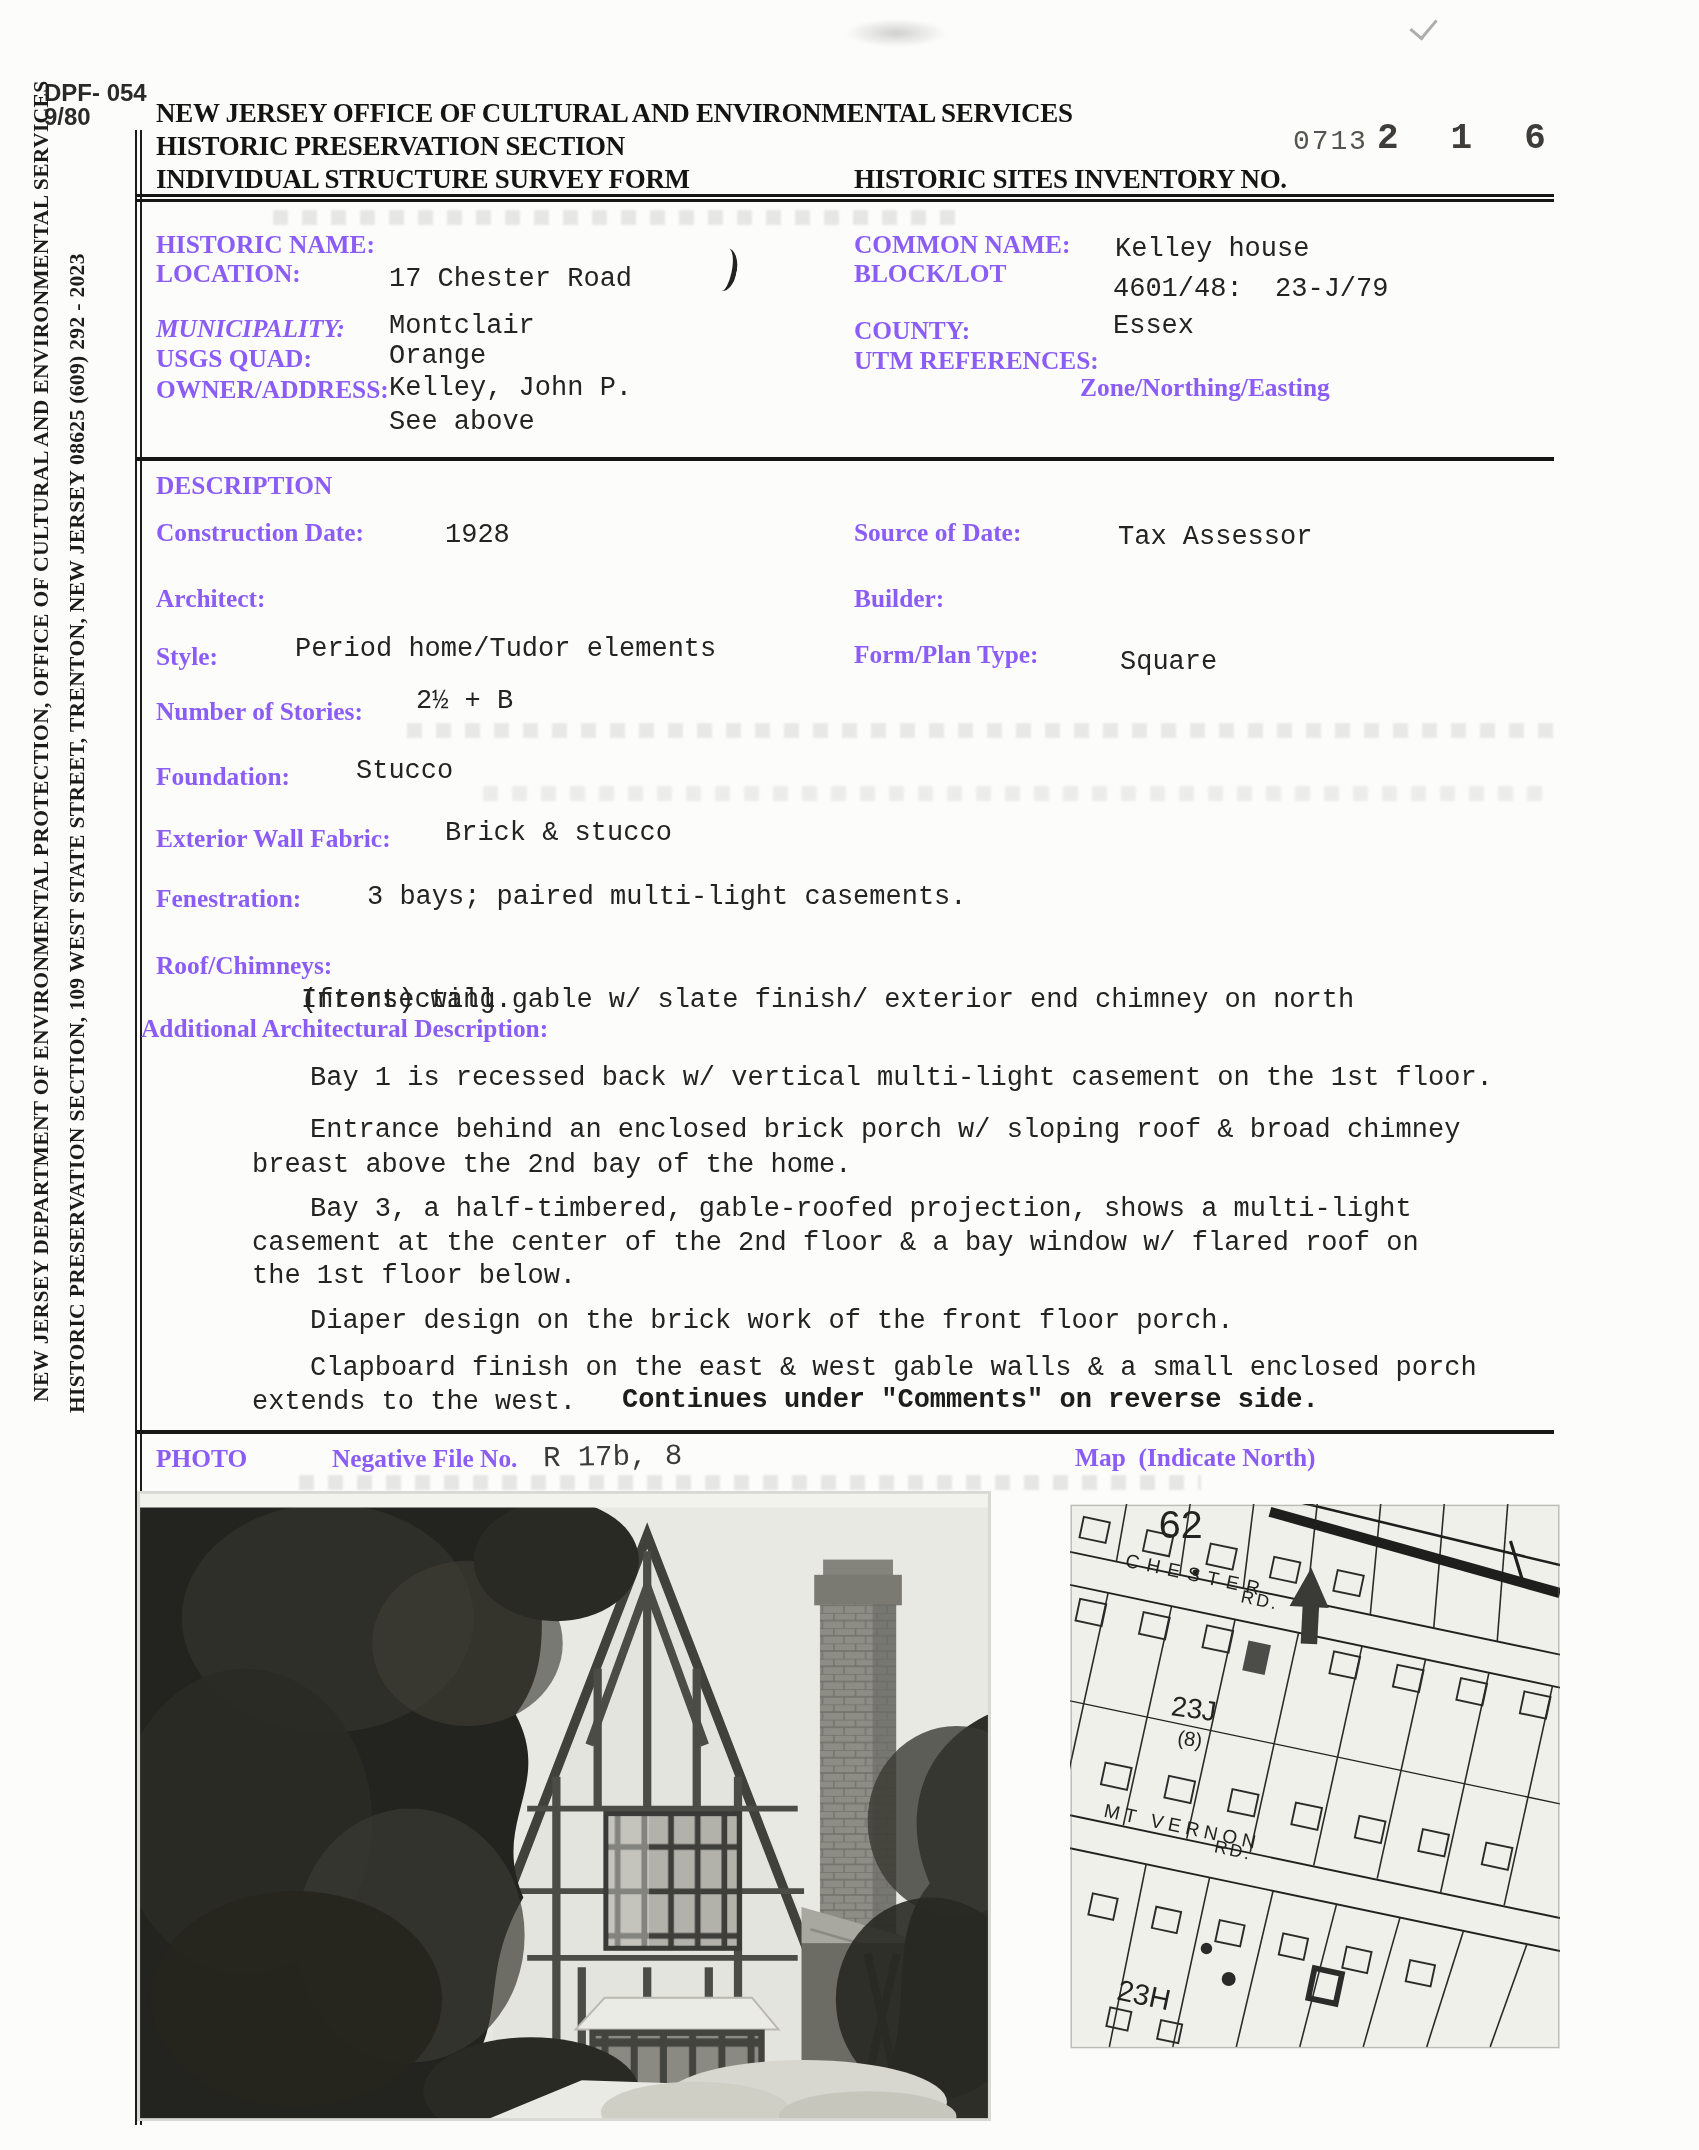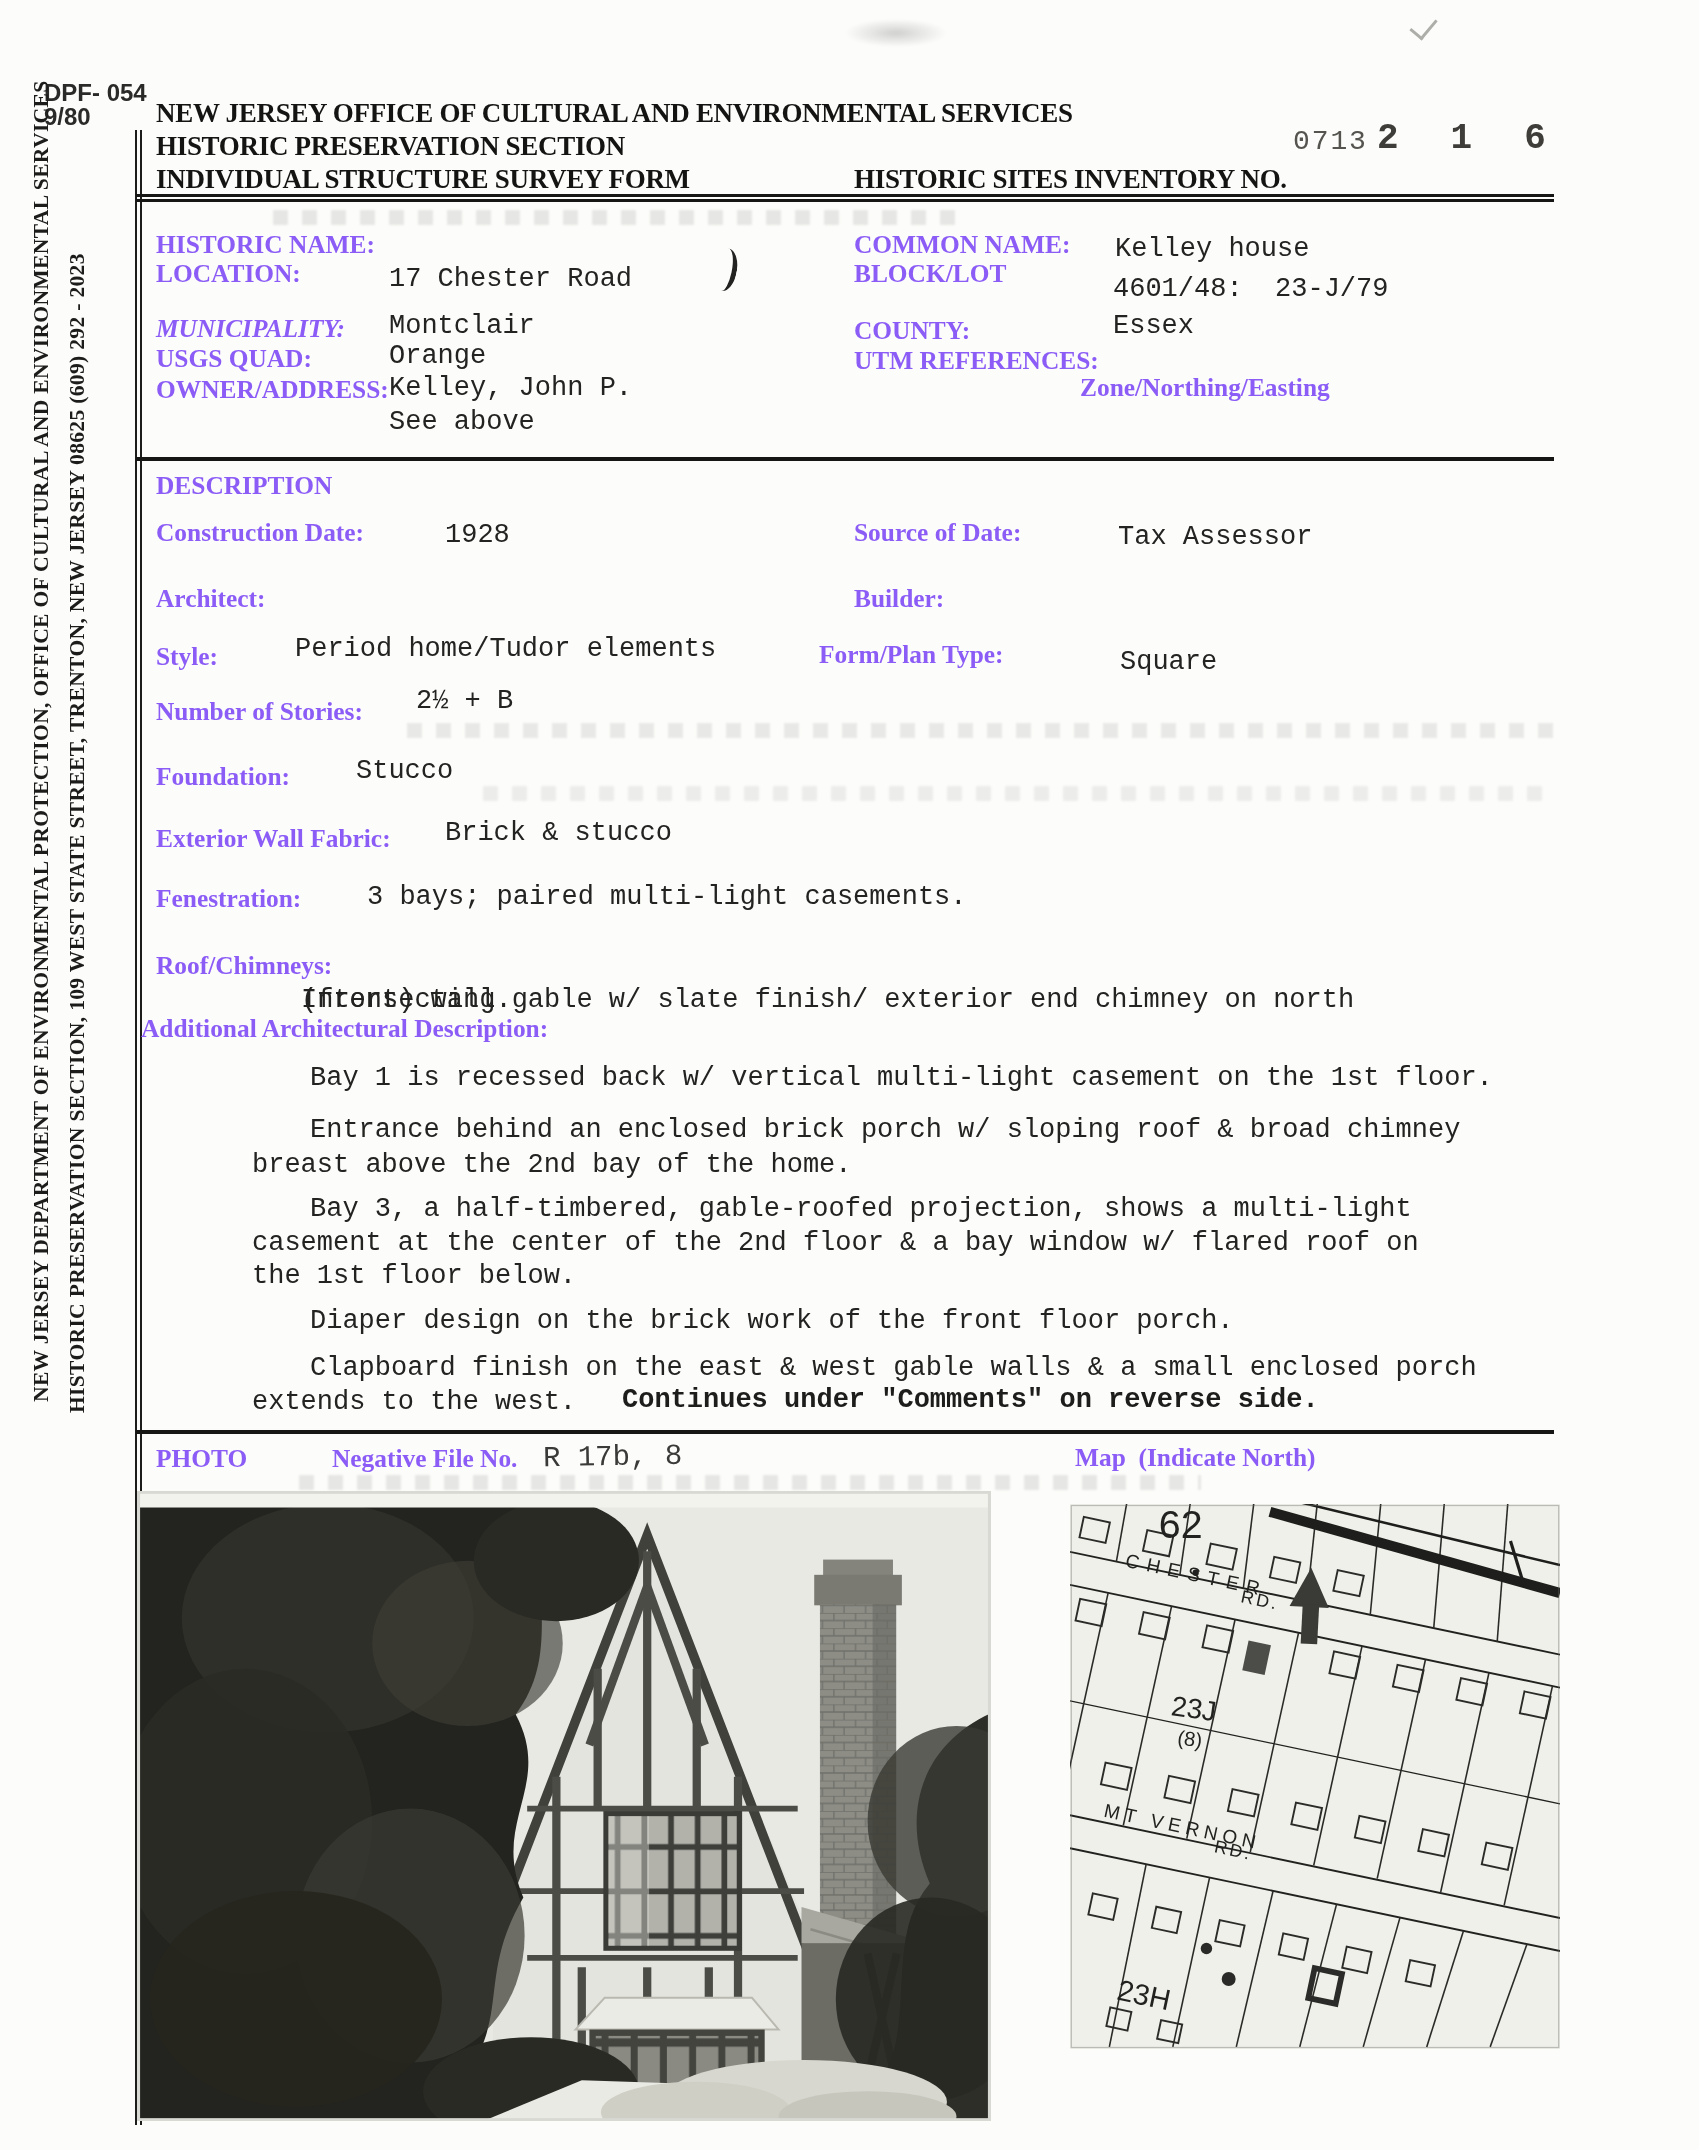--- a/index.html
+++ b/index.html
@@ -92,21 +92,21 @@
   <div class="abs lbl" style="left:156px;top:518px;">Construction Date:</div>
   <div class="abs typed" style="left:445px;top:520px;">1928</div>
   <div class="abs lbl" style="left:854px;top:518px;">Source of Date:</div>
   <div class="abs typed" style="left:1118px;top:522px;text-align:center;">Tax Assessor</div>
 
   <div class="abs lbl" style="left:156px;top:584px;">Architect:</div>
   <div class="abs lbl" style="left:854px;top:584px;">Builder:</div>
 
   <div class="abs lbl" style="left:156px;top:642px;">Style:</div>
   <div class="abs typed" style="left:295px;top:634px;">Period home/Tudor elements</div>
-  <div class="abs lbl" style="left:819px;top:640px;">Form/Plan Type:</div>
+  <div class="abs lbl" style="left:854px;top:640px;">Form/Plan Type:</div>
   <div class="abs typed" style="left:1120px;top:647px;">Square</div>
 
   <div class="abs lbl" style="left:156px;top:697px;">Number of Stories:</div>
   <div class="abs typed" style="left:416px;top:686px;">2½ + B</div>
 
   <div class="abs lbl" style="left:156px;top:762px;">Foundation:</div>
   <div class="abs typed" style="left:356px;top:756px;">Stucco</div>
 
   <div class="abs lbl" style="left:156px;top:824px;">Exterior Wall Fabric:</div>
   <div class="abs typed" style="left:445px;top:818px;">Brick &amp; stucco</div>

